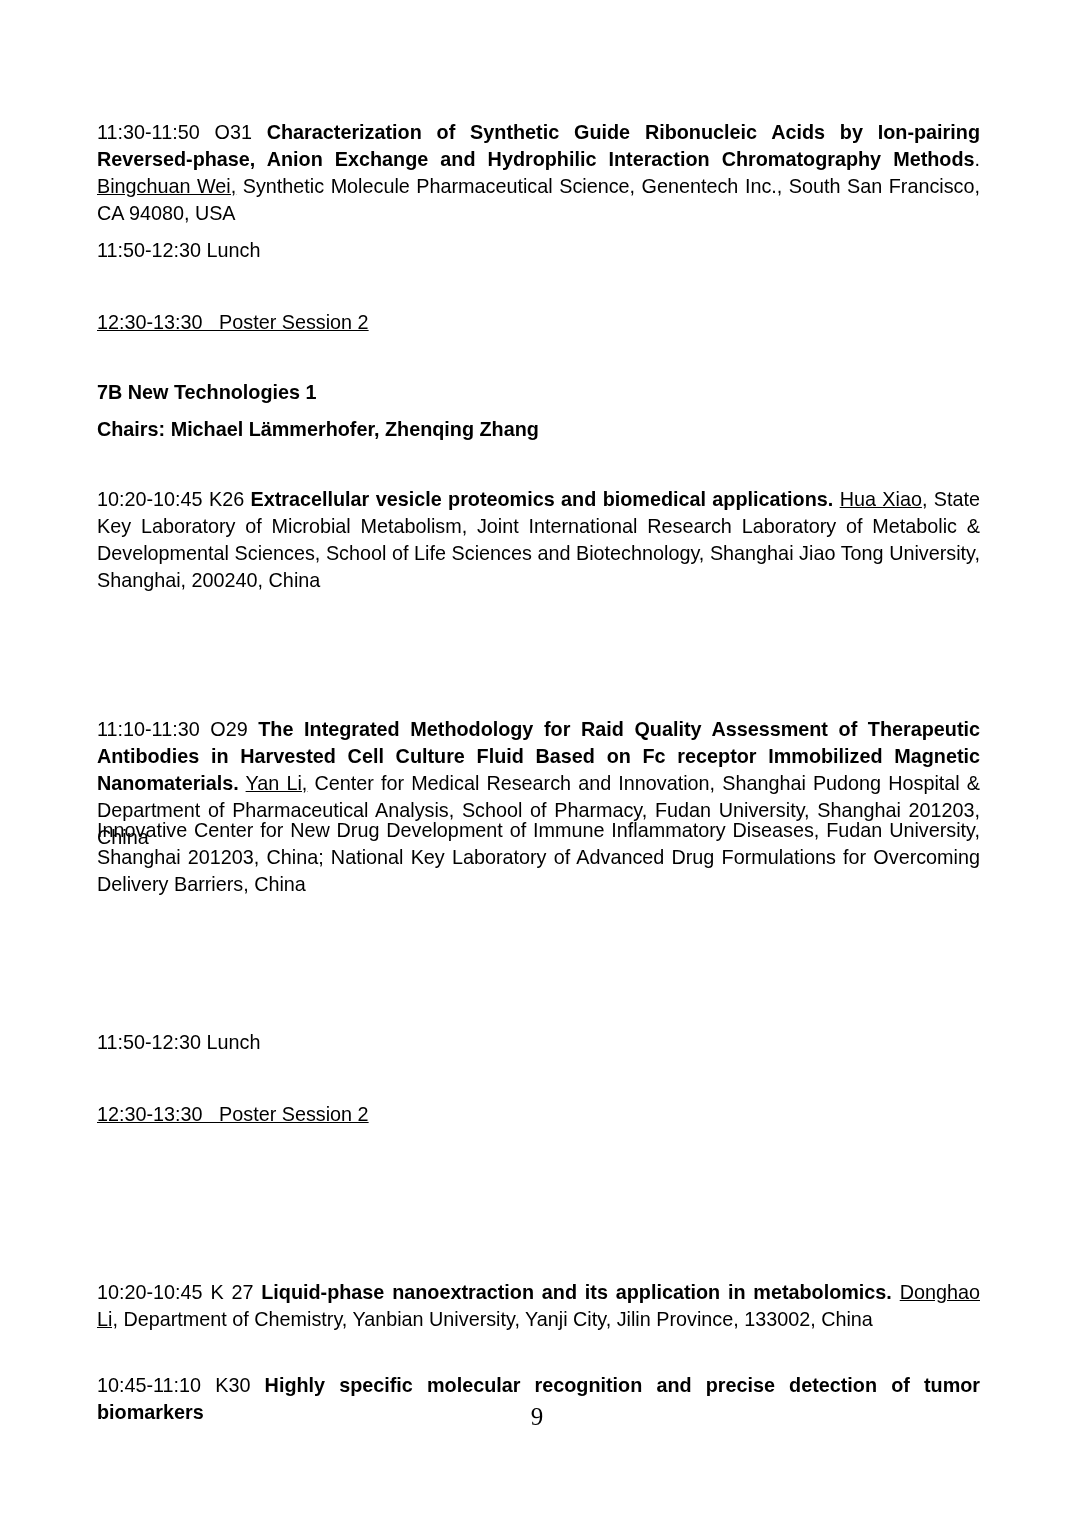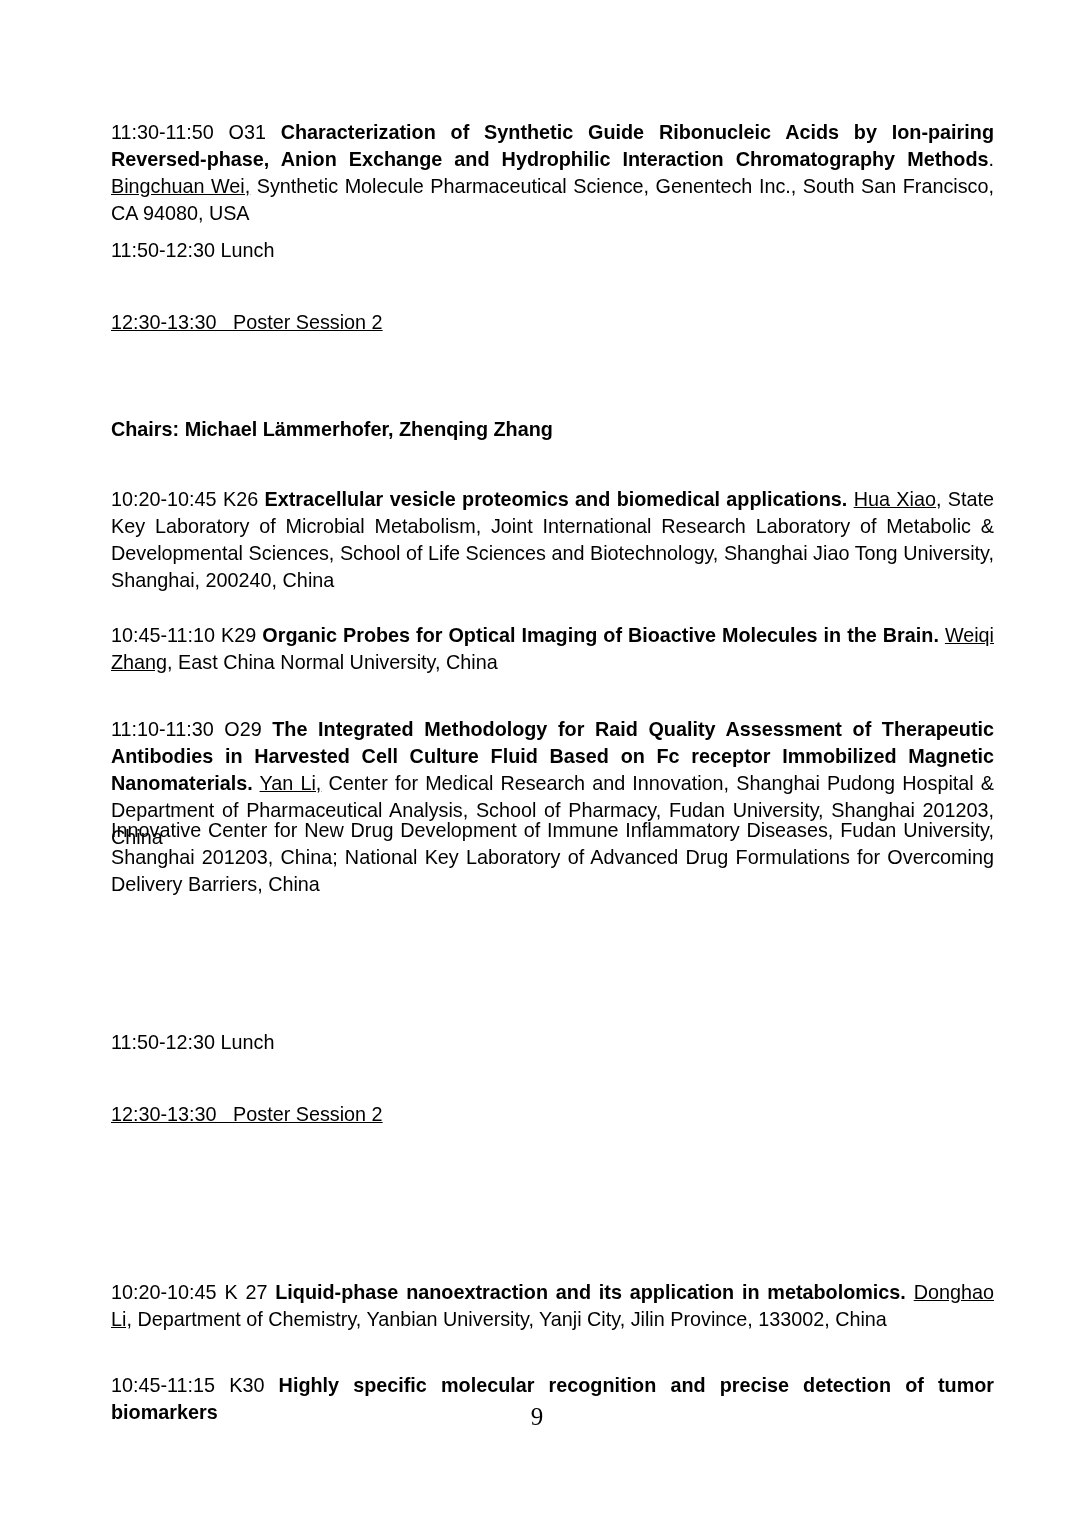--- a/index.html
+++ b/index.html
@@ -10,21 +10,21 @@
     height: 1520px;
     background: #ffffff;
     color: #000000;
     font-family: "Liberation Sans", sans-serif;
     font-size: 19.8px;
     line-height: 27px;
     overflow: hidden;
   }
   .block {
     position: absolute;
-    left: 111px;
+    left: 97px;
     width: 883px;
   }
   .entry { text-align: justify; }
   .b { font-weight: bold; }
   .u { text-decoration: underline; }
   .heading { font-weight: bold; }
   .prespace { white-space: pre-wrap; text-decoration: underline; }
   .page-number {
     position: absolute;
     left: 0;
@@ -39,37 +39,37 @@
 <body>
 
 <div class="page">
 
   <p class="block entry" style="top:119px"><span>11:30-11:50 O31 </span><span class="b">Characterization of Synthetic Guide Ribonucleic Acids by Ion-pairing Reversed-phase, Anion Exchange and Hydrophilic Interaction Chromatography Methods</span><span>. </span><span class="u">Bingchuan Wei,</span><span> Synthetic Molecule Pharmaceutical Science, Genentech Inc., South San Francisco, CA 94080, USA</span></p>
 
   <p class="block" style="top:237px"><span>11:50-12:30 Lunch</span></p>
 
   <p class="block prespace" style="top:309px"><span>12:30-13:30   Poster Session 2</span></p>
 
+  <p class="block heading" style="top:379px"><span>7B New Technologies 1</span></p>
 
   <p class="block heading" style="top:416px"><span>Chairs: Michael Lämmerhofer, Zhenqing Zhang</span></p>
 
   <p class="block entry" style="top:486px"><span>10:20-10:45 K26 </span><span class="b">Extracellular vesicle proteomics and biomedical applications.</span><span> </span><span class="u">Hua Xiao</span><span>, State Key Laboratory of Microbial Metabolism, Joint International Research Laboratory of Metabolic &amp; Developmental Sciences, School of Life Sciences and Biotechnology, Shanghai Jiao Tong University, Shanghai, 200240, China</span></p>
 
-  <p class="block entry" style="top:622px"><span>10:45-11:10 K29 </span><span class="b">Organic Probes for Optical Imaging of Bioactive Molecules in the Brain.</span><span> </span><span class="u">Weiqi Zhang,</span><span> East China Normal University, China</span></p>
 
   <p class="block entry" style="top:716px"><span>11:10-11:30 O29 </span><span class="b">The Integrated Methodology for Raid Quality Assessment of Therapeutic Antibodies in Harvested Cell Culture Fluid Based on Fc receptor Immobilized Magnetic Nanomaterials.</span><span> </span><span class="u">Yan Li,</span><span> Center for Medical Research and Innovation, Shanghai Pudong Hospital &amp; Department of Pharmaceutical Analysis, School of Pharmacy, Fudan University, Shanghai 201203, China</span></p>
 
   <p class="block entry" style="top:817px"><span>Innovative Center for New Drug Development of Immune Inflammatory Diseases, Fudan University, Shanghai 201203, China; National Key Laboratory of Advanced Drug Formulations for Overcoming Delivery Barriers, China</span></p>
 
 
   <p class="block" style="top:1029px"><span>11:50-12:30 Lunch</span></p>
 
   <p class="block prespace" style="top:1101px"><span>12:30-13:30   Poster Session 2</span></p>
 
 
 
   <p class="block entry" style="top:1279px"><span>10:20-10:45 K 27 </span><span class="b">Liquid-phase nanoextraction and its application in metabolomics.</span><span> </span><span class="u">Donghao Li,</span><span> Department of Chemistry, Yanbian University, Yanji City, Jilin Province, 133002, China</span></p>
 
-  <p class="block entry" style="top:1372px"><span>10:45-11:15 K30 </span><span class="b">Highly specific molecular recognition and precise detection of tumor biomarkers</span></p>
+  <p class="block entry" style="top:1372px"><span>10:45-11:10 K30 </span><span class="b">Highly specific molecular recognition and precise detection of tumor biomarkers</span></p>
 
   <div class="page-number" style="top:1403px">9</div>
 
 </div>
 
 </body></html>

